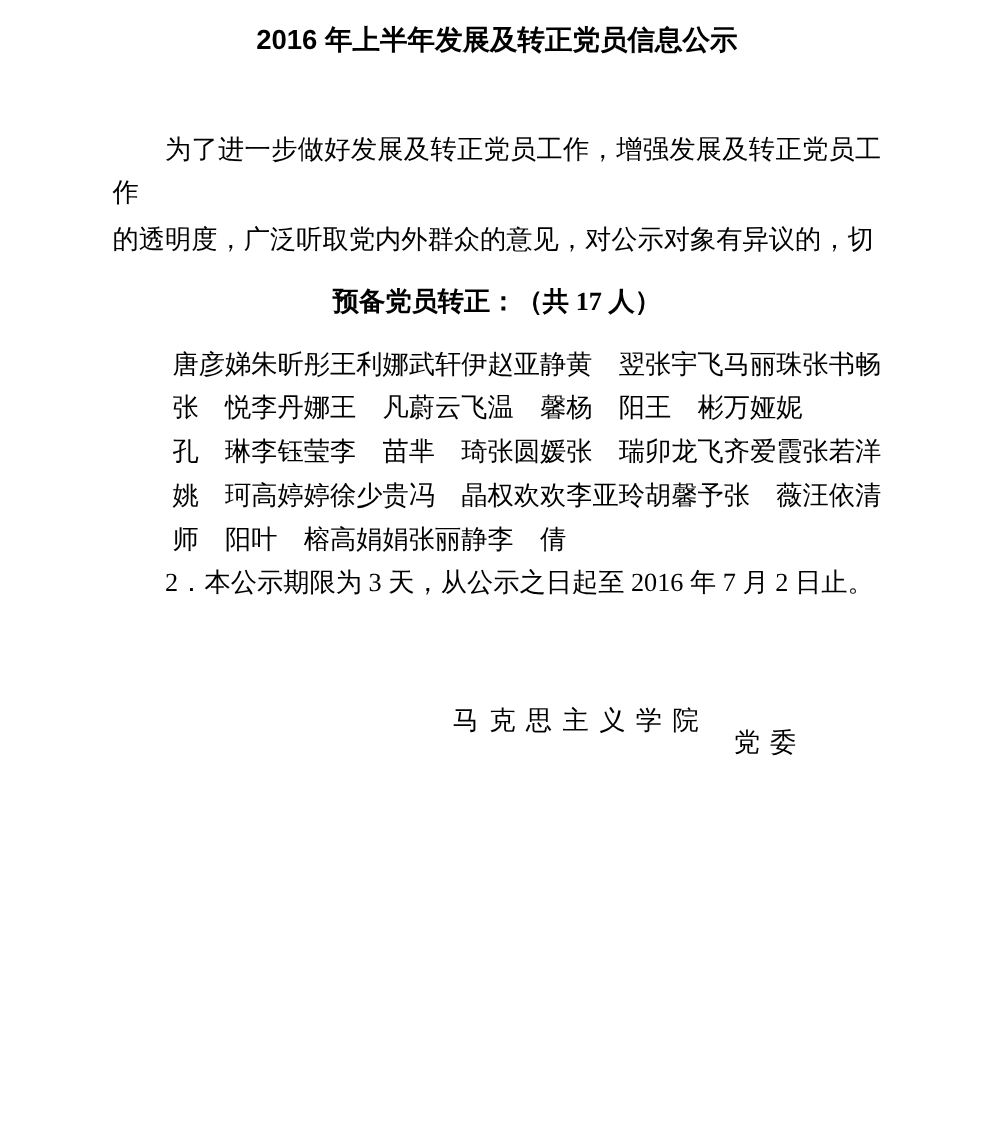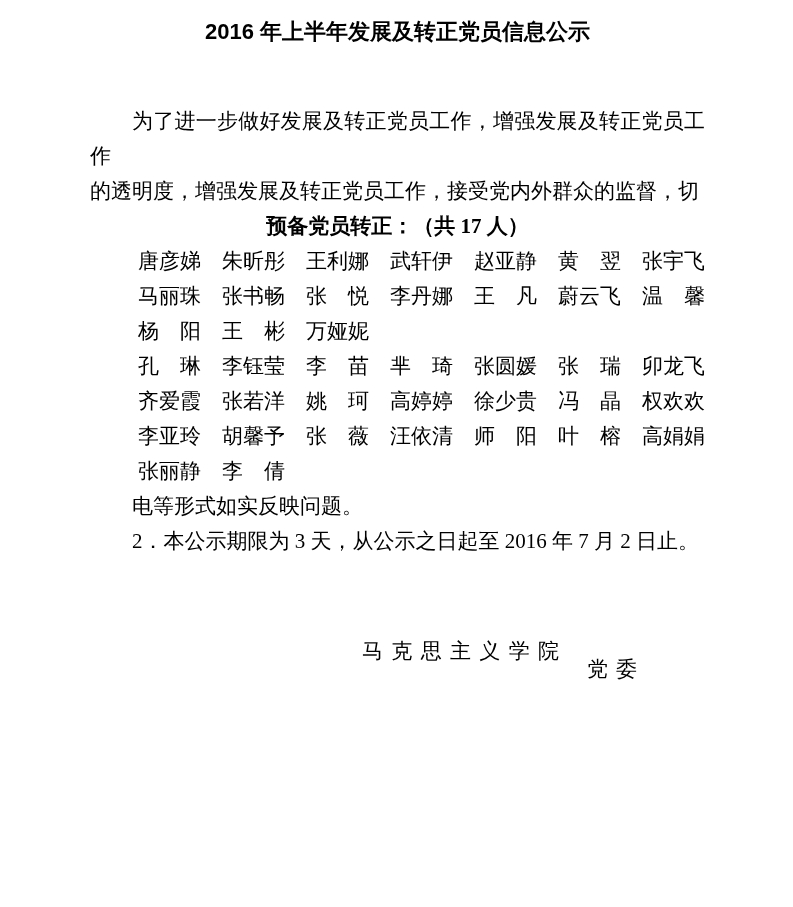--- a/index.html
+++ b/index.html
@@ -20,35 +20,34 @@
     font-family: "Liberation Sans", "DejaVu Sans", sans-serif;
     font-weight: bold;
     font-size: 22px;
     line-height: 38px;
     text-align: center;
     margin: 0 0 53px 0;
   }
   .para { font-size: 21px; line-height: 35px; }
   
   .para-lines > div { text-align: justify; }
-  .para-lines > div:not(:last-child) { text-align-last: justify; }
+  .para-lines > div:not(:last-child) { text-align-last: justify; font-family: Liberation Mono, monospace; }
   .para-lines > div:first-child { text-indent: 2em; }
   .section-heading {
     font-size: 21px;
     font-weight: bold;
     line-height: 35px;
     text-align: center;
-    margin: 0;
+    margin: 15px;
   }
   .names {
     margin-left: 48px;
     width: 592px;
     display: flex;
     flex-wrap: wrap;
-    column-gap: 21px;
     font-size: 21px;
     line-height: 35px;
   }
   .name {
     display: inline-block;
     width: 63px;
     white-space: pre;
     text-align: left;
   }
   .indent { text-indent: 2em; }
@@ -76,21 +75,21 @@
 </style>
 </head>
 <body>
 
 <div class="page">
 
   <h1 class="doc-title">2016 年上半年发展及转正党员信息公示</h1>
 
   <div class="para para-lines">
       <div>为了进一步做好发展及转正党员工作，增强发展及转正党员工作</div>
-      <div>的透明度，增强发展及转正党员工作，接受党内外群众的监督，切</div>
+      <div>的透明度，广泛听取党内外群众的意见，对公示对象有异议的，切</div>
     </div>
 
   <h2 class="section-heading">预备党员转正：（共 17 人）</h2>
 
   <div class="names">
       <span class="name">唐彦娣</span>
       <span class="name">朱昕彤</span>
       <span class="name">王利娜</span>
       <span class="name">武轩伊</span>
       <span class="name">赵亚静</span>
@@ -129,21 +128,20 @@
       <span class="name">张　薇</span>
       <span class="name">汪依清</span>
       <span class="name">师　阳</span>
       <span class="name">叶　榕</span>
       <span class="name">高娟娟</span>
       <span class="name">张丽静</span>
       <span class="name">李　倩</span>
     </div>
 
   <div class="para para-lines">
-      <div>电等形式如实反映问题。</div>
     </div>
 
 
   <div class="para indent">2．本公示期限为 3 天，从公示之日起至 2016 年 7 月 2 日止。</div>
 
   <div class="signature">
     <span class="sig-line">马克思主义学院</span>
 
     <span class="sig-suffix">党委</span>
   </div>

